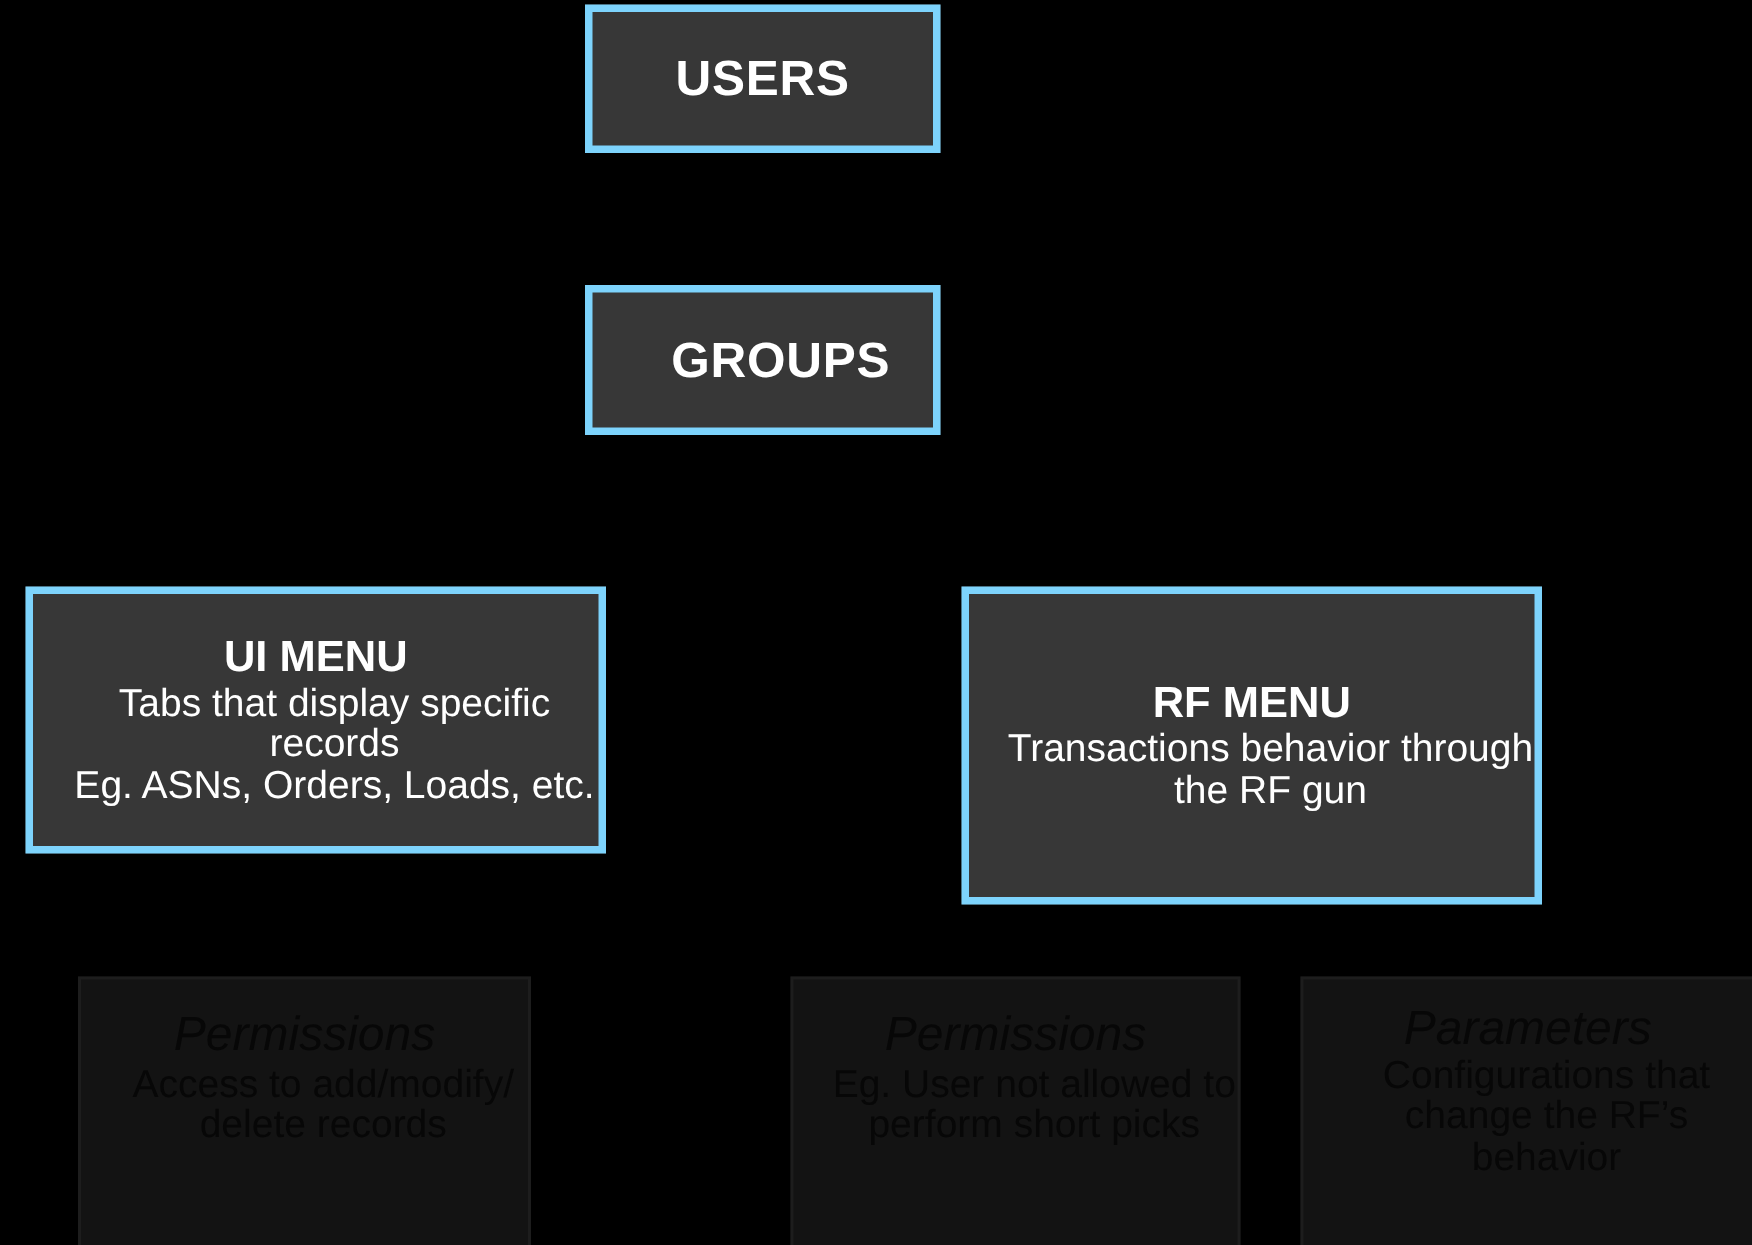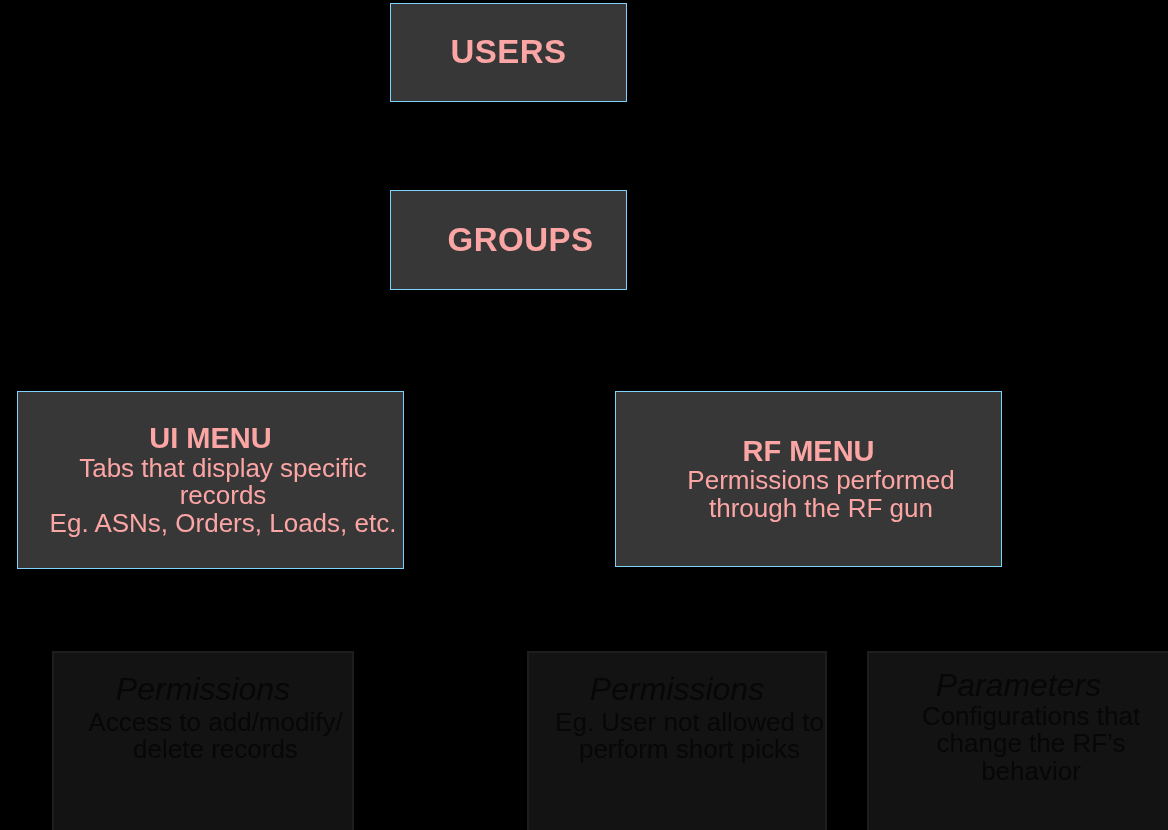--- a/index.html
+++ b/index.html
@@ -34,22 +34,22 @@
     align-items: center;
     justify-content: center;
     text-align: center;
     line-height: 1.06;
     overflow: hidden;
   }
 
   
   .node--grey {
     background: #373737;
-    border: 1px solid #7dd3fc;
-    color: #fca5a5;
+    border: 5px solid #7dd3fc;
+    color: #ffffff;
   }
 
   
   .node--dark {
     background: #131313;
     border: 2px solid #1d1d1d;
     color: #070707;
   }
 
   .node-title {
@@ -82,22 +82,22 @@
   #node-groups .node-title { font-size: 33px; letter-spacing: 0.5px; }
 
   #node-ui-menu {
     left: 17px;   top: 391px;
     width: 387px; height: 178px;
   }
   #node-ui-menu .node-title { font-size: 29px; margin-bottom: 1px; }
   #node-ui-menu .node-desc  { font-size: 26px; }
 
   #node-rf-menu {
-    left: 615px;  top: 391px;
-    width: 387px; height: 176px;
+    left: 641px;  top: 391px;
+    width: 387px; height: 212px;
   }
   #node-rf-menu .node-title { font-size: 29px; margin-bottom: 1px; }
   #node-rf-menu .node-desc  { font-size: 26px; }
 
   #node-ui-permissions {
     left: 52px;  top: 651px;
     width: 302px; height: 195px;
     justify-content: flex-start;
     padding-top: 20px;
   }
@@ -148,21 +148,21 @@
   </div>
 
   <div class="node node--grey" id="node-ui-menu">
     <div class="node-title">UI MENU</div>
     <div class="node-desc">Tabs that display specific records
 Eg. ASNs, Orders, Loads, etc.</div>
   </div>
 
   <div class="node node--grey" id="node-rf-menu">
     <div class="node-title">RF MENU</div>
-    <div class="node-desc">Permissions performed through the RF gun</div>
+    <div class="node-desc">Transactions behavior through the RF gun</div>
   </div>
 
   <div class="node node--dark" id="node-ui-permissions">
     <div class="node-title node-title--italic">Permissions</div>
     <div class="node-desc">Access to add/modify/ delete records</div>
   </div>
 
   <div class="node node--dark" id="node-rf-permissions">
     <div class="node-title node-title--italic">Permissions</div>
     <div class="node-desc">Eg. User not allowed to perform short picks</div>

